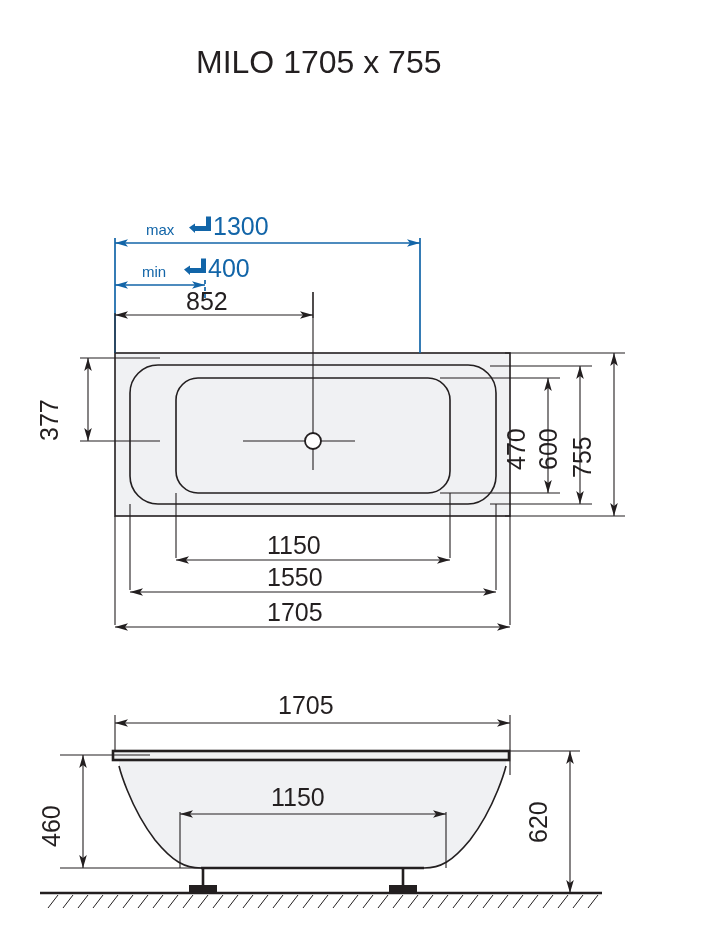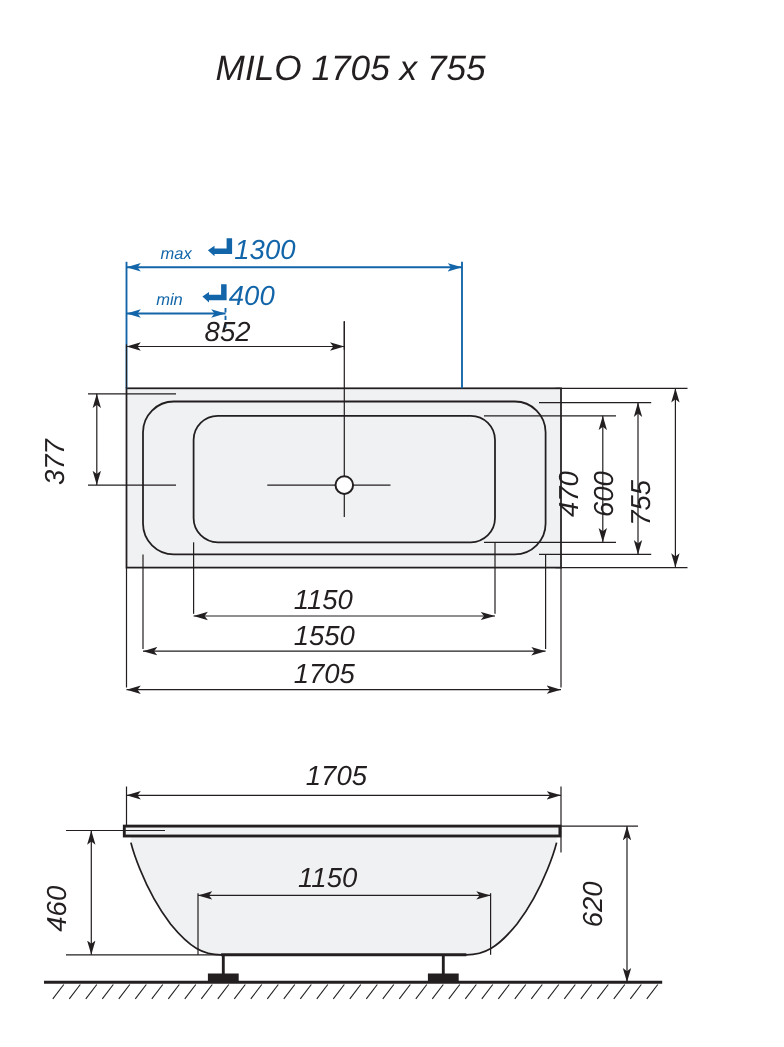--- a/index.html
+++ b/index.html
@@ -11,21 +11,20 @@
     width: 713px;
     height: 952px;
     font-family: "Liberation Sans", sans-serif;
     color: #231f20;
     overflow: hidden;
   }
   #drawing-root {
     position: relative;
     width: 713px;
     height: 804px;
-    font-style: italic;
   }
   svg#tech-drawing {
     display: block;
     width: 713px;
     height: 952px;
   }
   .dim-text {
     font-family: "Liberation Sans", sans-serif;
     font-size: 25px;
     fill: #231f20;

